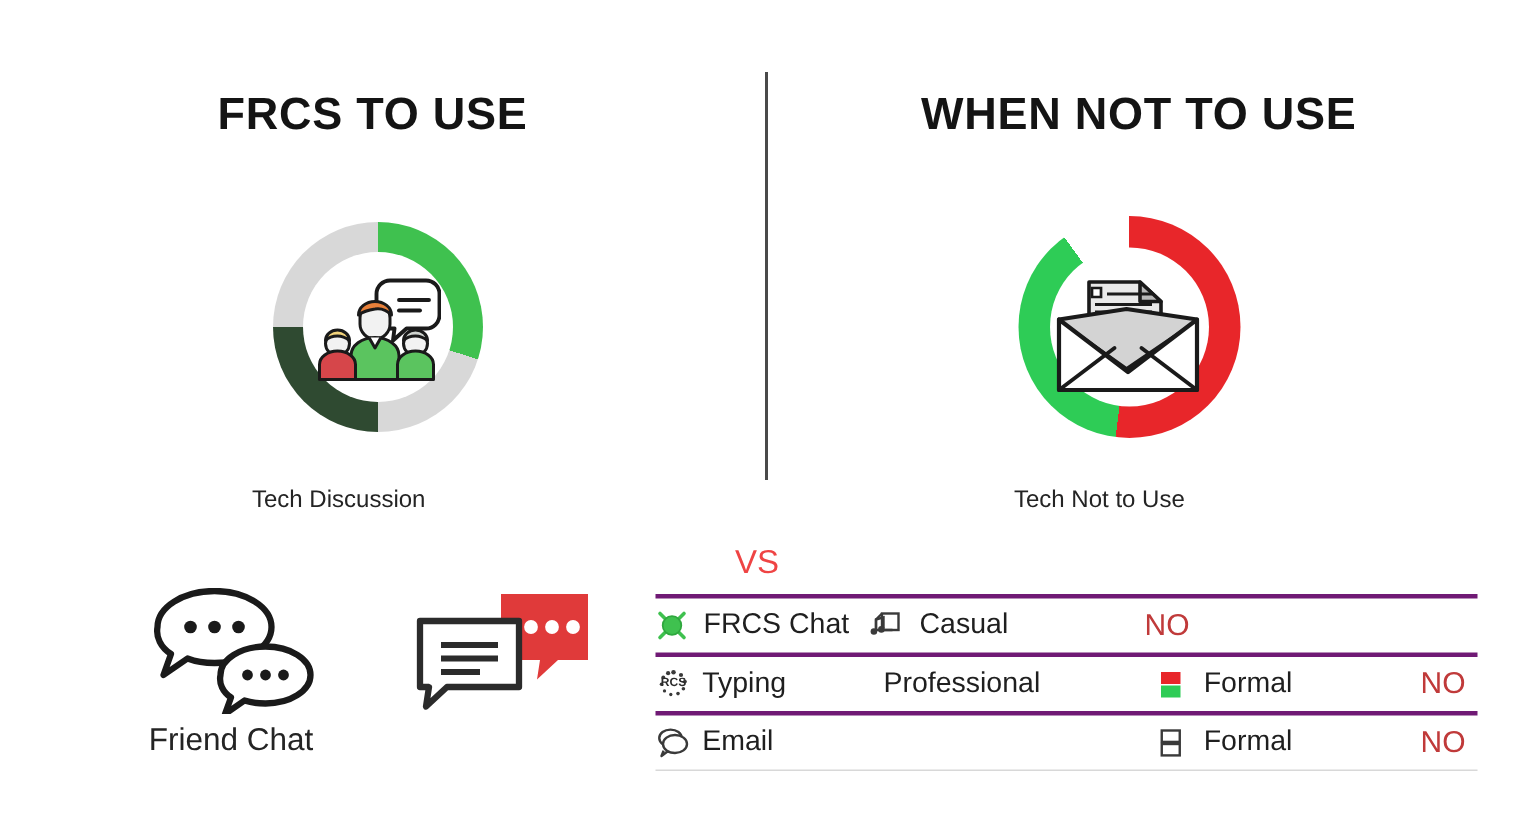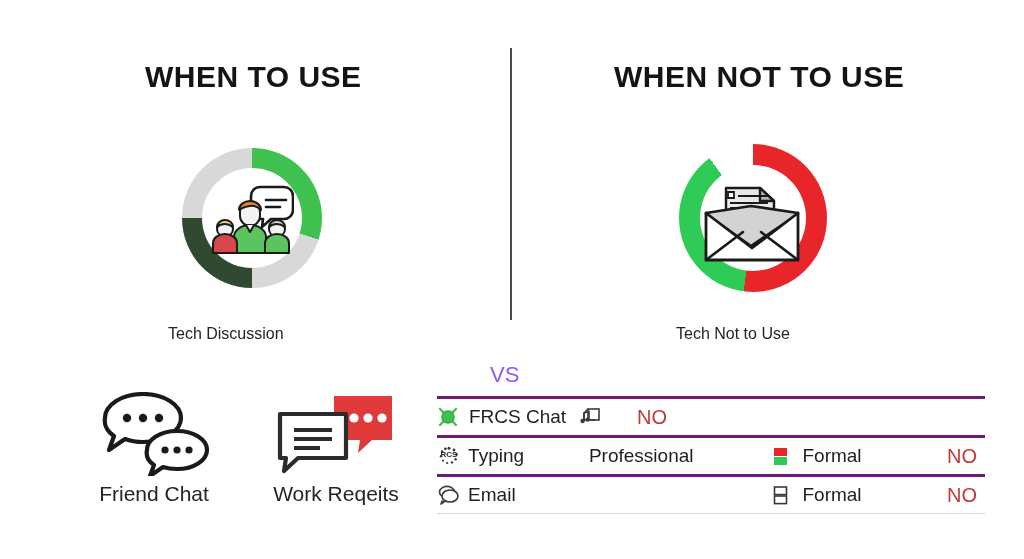--- a/index.html
+++ b/index.html
@@ -95,21 +95,21 @@
   #bottom-friend { left: 92px; top: 392px; width: 124px; }
   #bottom-work   { left: 262px; top: 392px; width: 148px; }
 
   
   #vs-label {
     position: absolute;
     left: 490px;
     top: 362px;
     font-size: 22px;
     font-weight: 500;
-    color: #8b5cf6;
+    color: #ef4444;
   }
 
   
   #compare-table {
     position: absolute;
     left: 437px;
     top: 396px;
     width: 548px;
   }
   .trow {
@@ -131,21 +131,21 @@
   .c-mid   { width: 180px; padding-left: 20px; }
   .c-icon2 { width: 34px; display: flex; align-items: center; justify-content: center; }
   .c-tone  { width: 120px; padding-left: 6px; }
   .c-no    { width: 60px; text-align: right; padding-right: 8px; font-size: 20px; }
 
   svg { display: block; }
 </style>
 </head>
 <body>
 
-<div class="title" id="title-left">WHEN TO USE</div>
+<div class="title" id="title-left">FRCS TO USE</div>
 
 <div class="title" id="title-right">WHEN NOT TO USE</div>
 
 <div id="divider" style="background: rgb(74, 74, 74);"></div>
 
 <div class="donut" id="donut-left" style="background: conic-gradient(rgb(63, 193, 79) 0%, rgb(63, 193, 79) 30%, rgb(216, 216, 216) 30%, rgb(216, 216, 216) 50%, rgb(47, 74, 49) 50%, rgb(47, 74, 49) 75%, rgb(216, 216, 216) 75%, rgb(216, 216, 216) 100%);">
   <div class="hole"></div>
   <div class="donut-icon">
     <svg width="84" height="74" viewBox="0 0 84 74">
 
@@ -216,21 +216,20 @@
       <path d="M62 4 h58 v44 h-20 l-14 13 2 -13 h-26 z" fill="#e03a3a"></path>
       <circle cx="82" cy="26" r="4.6" fill="#ffffff"></circle>
       <circle cx="96" cy="26" r="4.6" fill="#ffffff"></circle>
       <circle cx="110" cy="26" r="4.6" fill="#ffffff"></circle>
       <path d="M8 22 h66 v44 h-48 l-14 13 2 -13 h-6 z" fill="#ffffff" stroke="#2b2b2b" stroke-width="4.2" stroke-linejoin="round"></path>
       <line x1="22" y1="38" x2="60" y2="38" stroke="#2b2b2b" stroke-width="4"></line>
       <line x1="22" y1="47" x2="60" y2="47" stroke="#2b2b2b" stroke-width="4"></line>
       <line x1="22" y1="56" x2="48" y2="56" stroke="#2b2b2b" stroke-width="4"></line>
     </svg>
   </div>
-  <div class="lbl">Work Reqeits</div>
 </div>
 
 <div id="vs-label">VS</div>
 
 <div id="compare-table">
 
   <div class="trow">
     <div class="cell c-icon1">
       <svg width="22" height="22" viewBox="0 0 22 22">
         <line x1="3" y1="3" x2="19" y2="19" stroke="#3fc14f" stroke-width="2.4" stroke-linecap="round"></line>
@@ -241,20 +240,21 @@
     <div class="cell c-name">FRCS Chat</div>
     <div class="cell c-icon2">
       <svg width="22" height="22" viewBox="0 0 22 22">
         <rect x="9" y="3" width="11" height="11" fill="none" stroke="#3a3a3a" stroke-width="1.6"></rect>
         <path d="M9 3 L5 7 v7 h11" fill="none" stroke="#3a3a3a" stroke-width="1.6" stroke-linejoin="round"></path>
         <path d="M5 14 V7 l5 -1.4 V13" fill="none" stroke="#3a3a3a" stroke-width="1.6"></path>
         <circle cx="3.6" cy="15" r="2.2" fill="#3a3a3a"></circle>
         <circle cx="8.6" cy="13.6" r="2.2" fill="#3a3a3a"></circle>
       </svg>
     </div>
+    <div class="cell c-tone">Casual</div>
     <div class="cell c-no" style="color: rgb(192, 58, 58);">NO</div>
   </div>
 
   <div class="trow">
     <div class="cell c-icon1">
       <svg width="24" height="22" viewBox="0 0 24 22">
         <g fill="#3a3a3a">
           <circle cx="12" cy="3.2" r="1.5"></circle>
           <circle cx="17" cy="5" r="1.4"></circle>
           <circle cx="19.6" cy="9.4" r="1.3"></circle>

